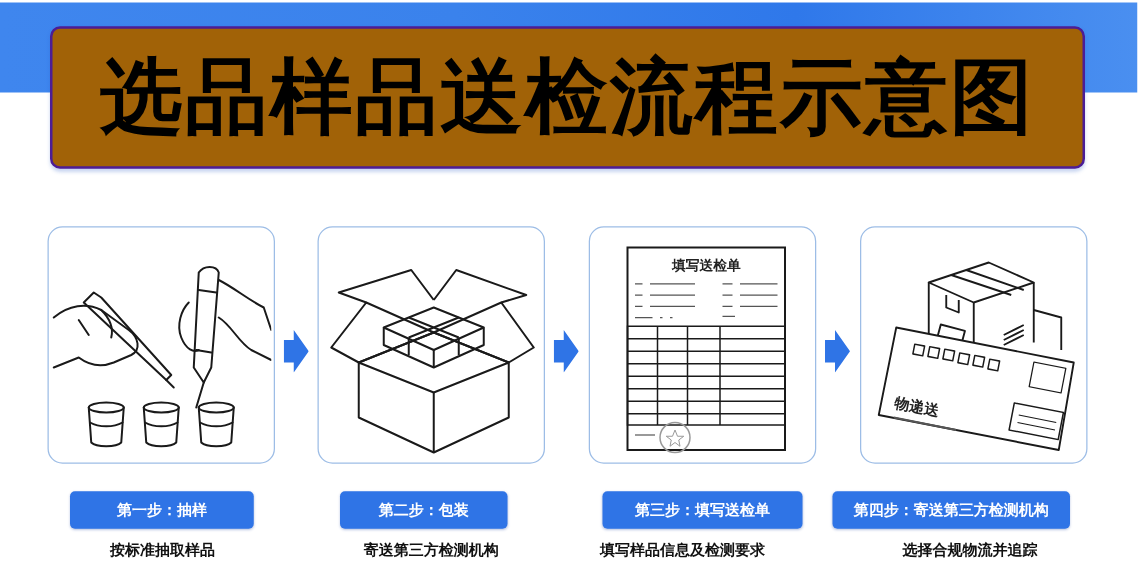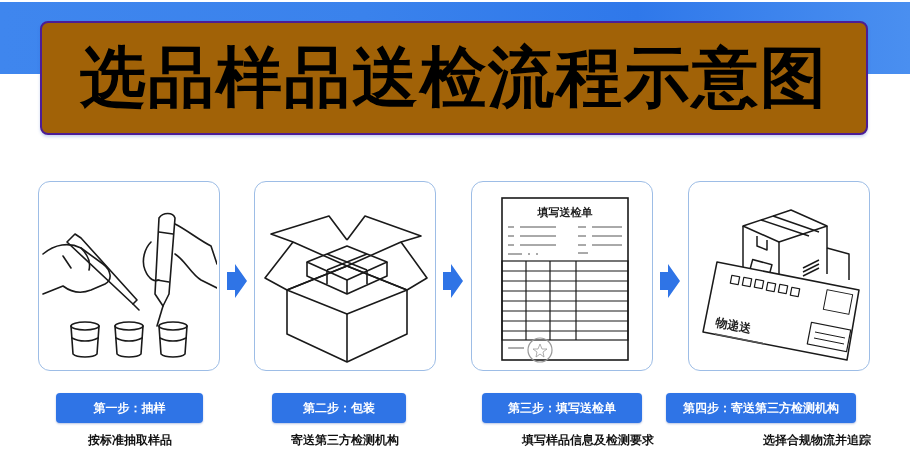--- a/index.html
+++ b/index.html
@@ -177,14 +177,14 @@
 </div>
 <div class="badge" style="left:482px; width:160px;text-align:right;">
   <span>第三步：填写送检单</span>
 </div>
 <div class="badge" style="left:666px; width:190px;">
   <span>第四步：寄送第三方检测机构</span>
 </div>
 
 <div class="desc" style="left:56px; width:148px;">按标准抽取样品</div>
 <div class="desc" style="left:266px; width:158px;">寄送第三方检测机构</div>
-<div class="desc" style="left:488px; width:200px;text-align:center;">填写样品信息及检测要求</div>
-<div class="desc" style="left:731px; width:172px;">选择合规物流并追踪</div>
+<div class="desc" style="left:446px; width:200px;text-align:center;">填写样品信息及检测要求</div>
+<div class="desc" style="left:690px; width:172px;">选择合规物流并追踪</div>
 
 </body></html>

